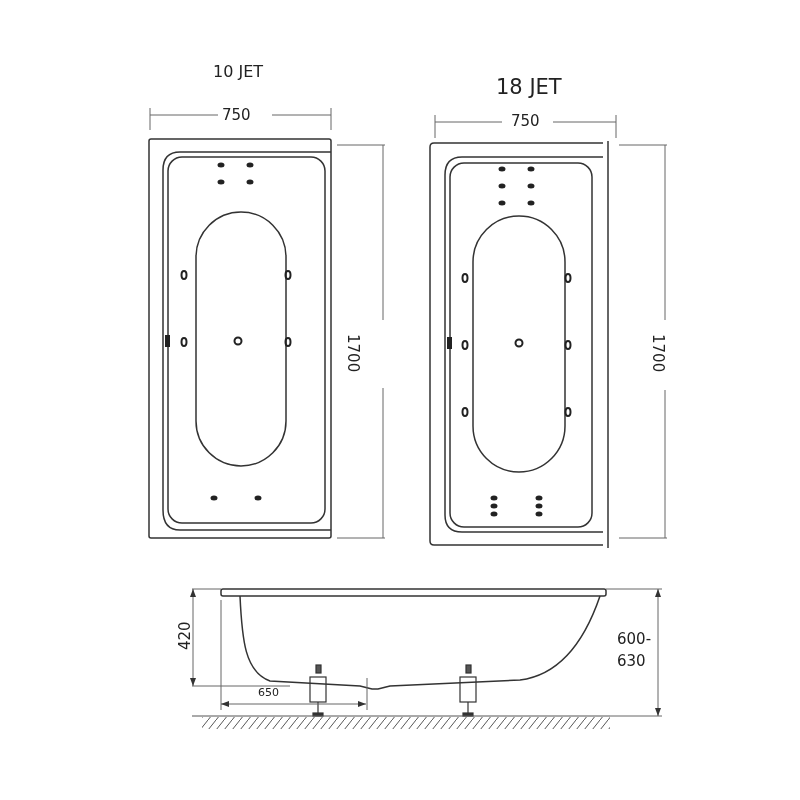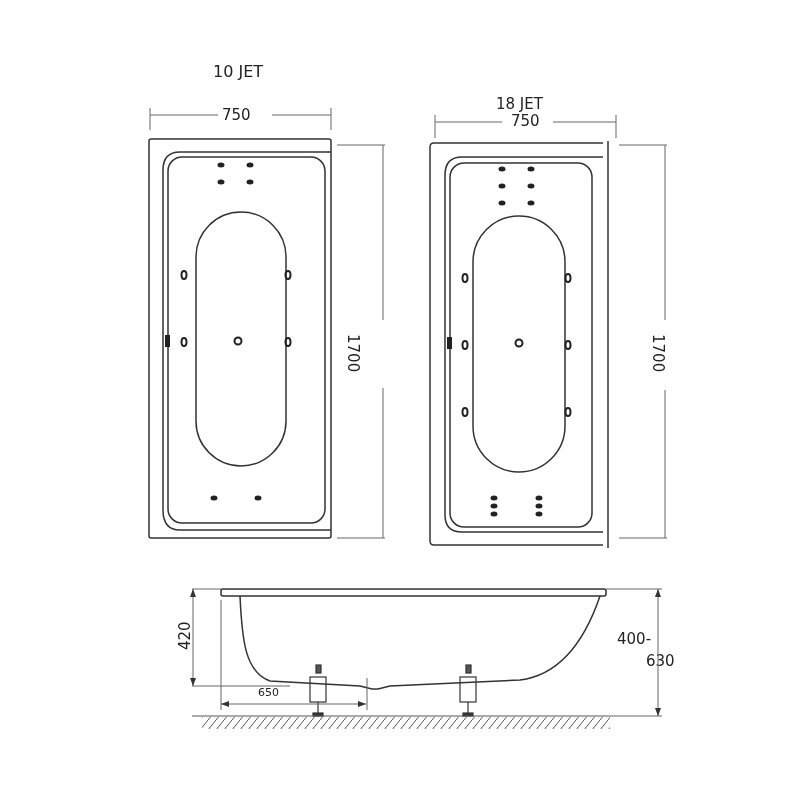--- a/index.html
+++ b/index.html
@@ -4,30 +4,30 @@
 <style>
   html, body { margin:0; padding:0; background:#ffffff; }
   body { width:800px; height:800px; position:relative; overflow:hidden; font-family:"DejaVu Sans", sans-serif; }
   svg { position:absolute; left:0; top:0; }
   .html-label { position:absolute; font-family:"DejaVu Sans", sans-serif; color:#222; white-space:nowrap; }
 </style>
 </head>
 <body>
 
 <div class="html-label" style="left:213px;top:62px;font-size:16px;">10 JET</div>
-<div class="html-label" style="left:496px;top:75px;font-size:15px;margin-top:20px;">18 JET</div>
+<div class="html-label" style="left:496px;top:75px;font-size:21px;">18 JET</div>
 
 <div class="html-label" style="left:222px;top:106px;font-size:15px;">750</div>
 <div class="html-label" style="left:511px;top:112px;font-size:15px;">750</div>
 <div class="html-label" style="left:362px;top:334px;font-size:15px;transform:rotate(90deg);transform-origin:left top;">1700</div>
 <div class="html-label" style="left:667px;top:334px;font-size:15px;transform:rotate(90deg);transform-origin:left top;">1700</div>
 <div class="html-label" style="left:176px;top:650px;font-size:15px;transform:rotate(-90deg);transform-origin:left top;">420</div>
 <div class="html-label" style="left:258px;top:686px;font-size:11px;">650</div>
-<div class="html-label" style="left:617px;top:630px;font-size:15px;">400-</div>
-<div class="html-label" style="left:646px;top:652px;font-size:15px;">630</div>
+<div class="html-label" style="left:617px;top:630px;font-size:15px;">600-</div>
+<div class="html-label" style="left:617px;top:652px;font-size:15px;">630</div>
 
 <svg width="800" height="800" viewBox="0 0 800 800">
   <defs>
     <pattern id="hatch" width="8" height="10" patternUnits="userSpaceOnUse">
       <line x1="8" y1="0" x2="0" y2="10" stroke="#555" stroke-width="1"></line>
     </pattern>
   </defs>
 
   <g fill="none" stroke="#333" stroke-width="1.5">
 

